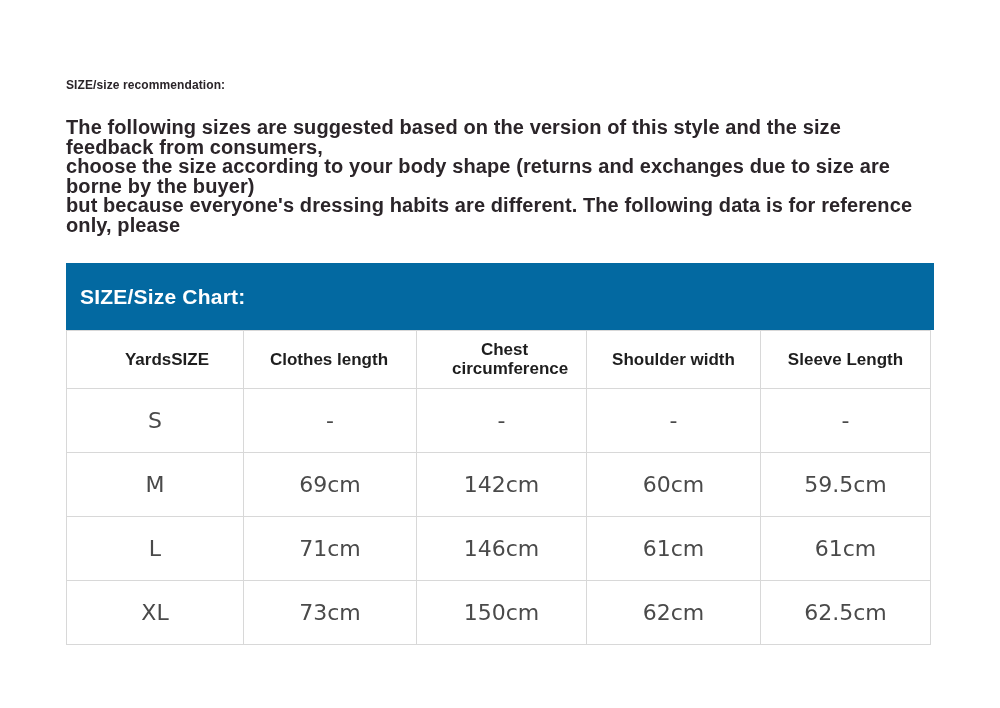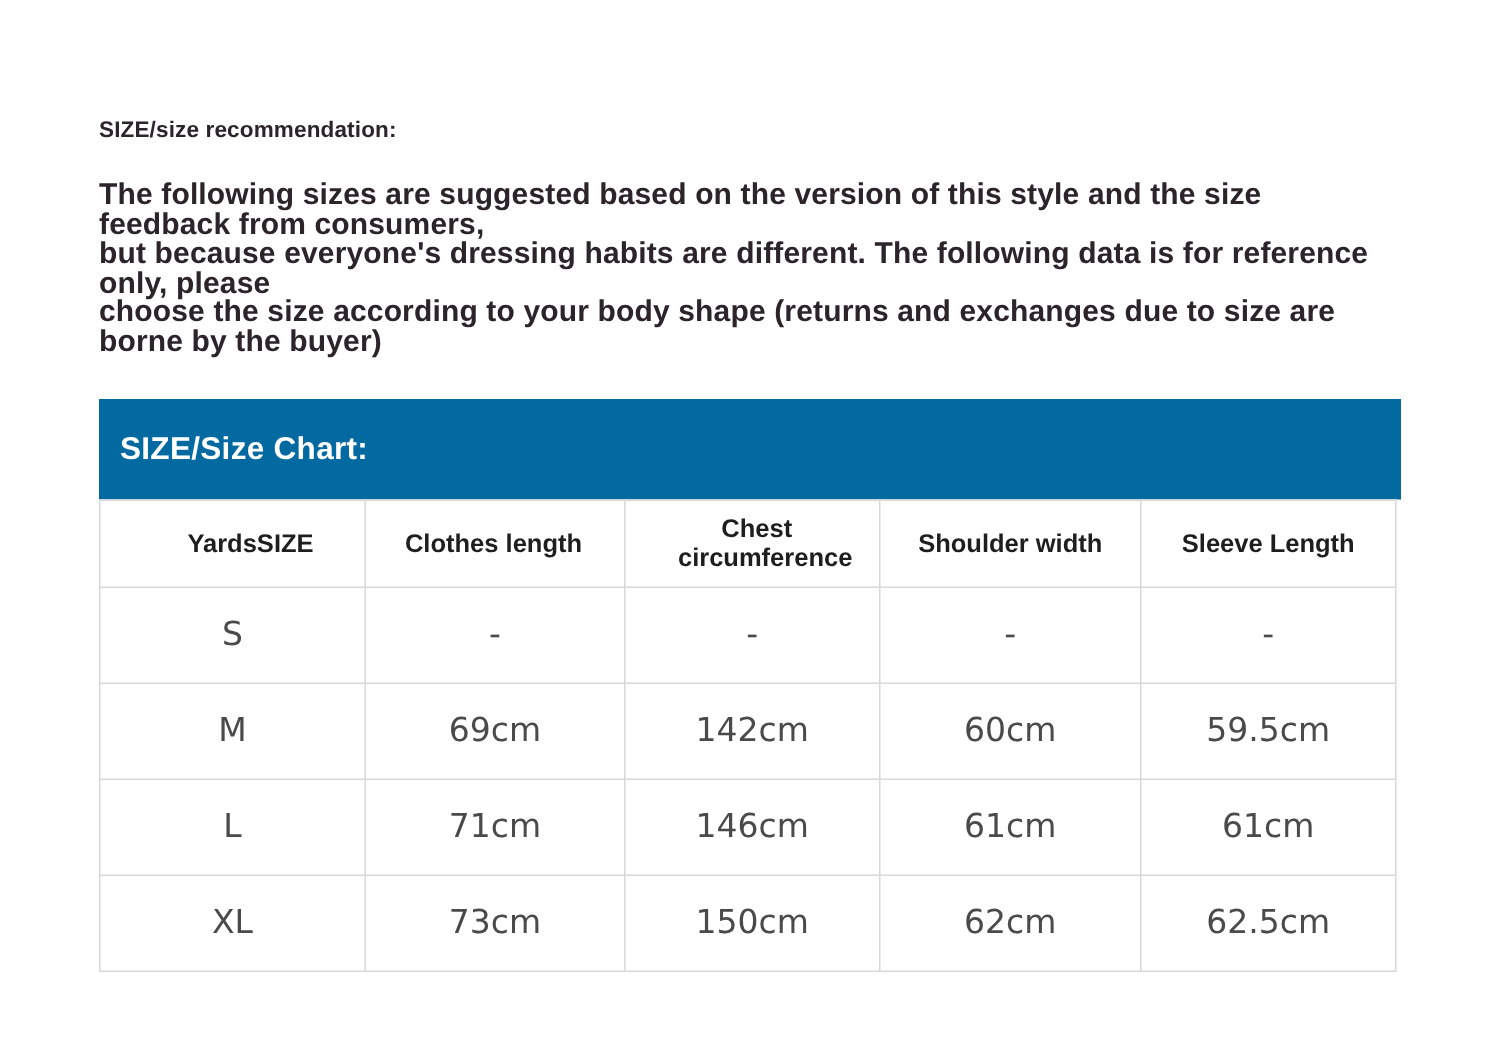--- a/index.html
+++ b/index.html
@@ -12,21 +12,21 @@
     height: 708px;
     font-family: "Liberation Sans", sans-serif;
     color: #2b2529;
     overflow: hidden;
   }
   .page {
     padding: 0 66px 0 66px;
   }
   .heading {
     margin-top: 78px;
-    font-size: 15px;
+    font-size: 12px;
     font-weight: bold;
     letter-spacing: 0.1px;
     color: #2b2529;
   }
   .para {
     margin-top: 26px;
     font-size: 20px;
     font-weight: bold;
     line-height: 19.5px;
     letter-spacing: 0.1px;
@@ -101,22 +101,22 @@
 </style>
 </head>
 <body>
 
 <div class="page">
 
   <div class="heading">SIZE/size recommendation:</div>
 
   <div class="para">
     <div>The following sizes are suggested based on the version of this style and the size feedback from consumers,</div>
+    <div>choose the size according to your body shape (returns and exchanges due to size are borne by the buyer)</div>
     <div>but because everyone's dressing habits are different. The following data is for reference only, please</div>
-    <div>choose the size according to your body shape (returns and exchanges due to size are borne by the buyer)</div>
   </div>
 
   <div class="chart-bar">
     <span class="bar-title">SIZE/Size Chart:</span>
   </div>
 
   <table class="size-table">
     <colgroup>
       <col style="width:177px">
       <col style="width:173px">

